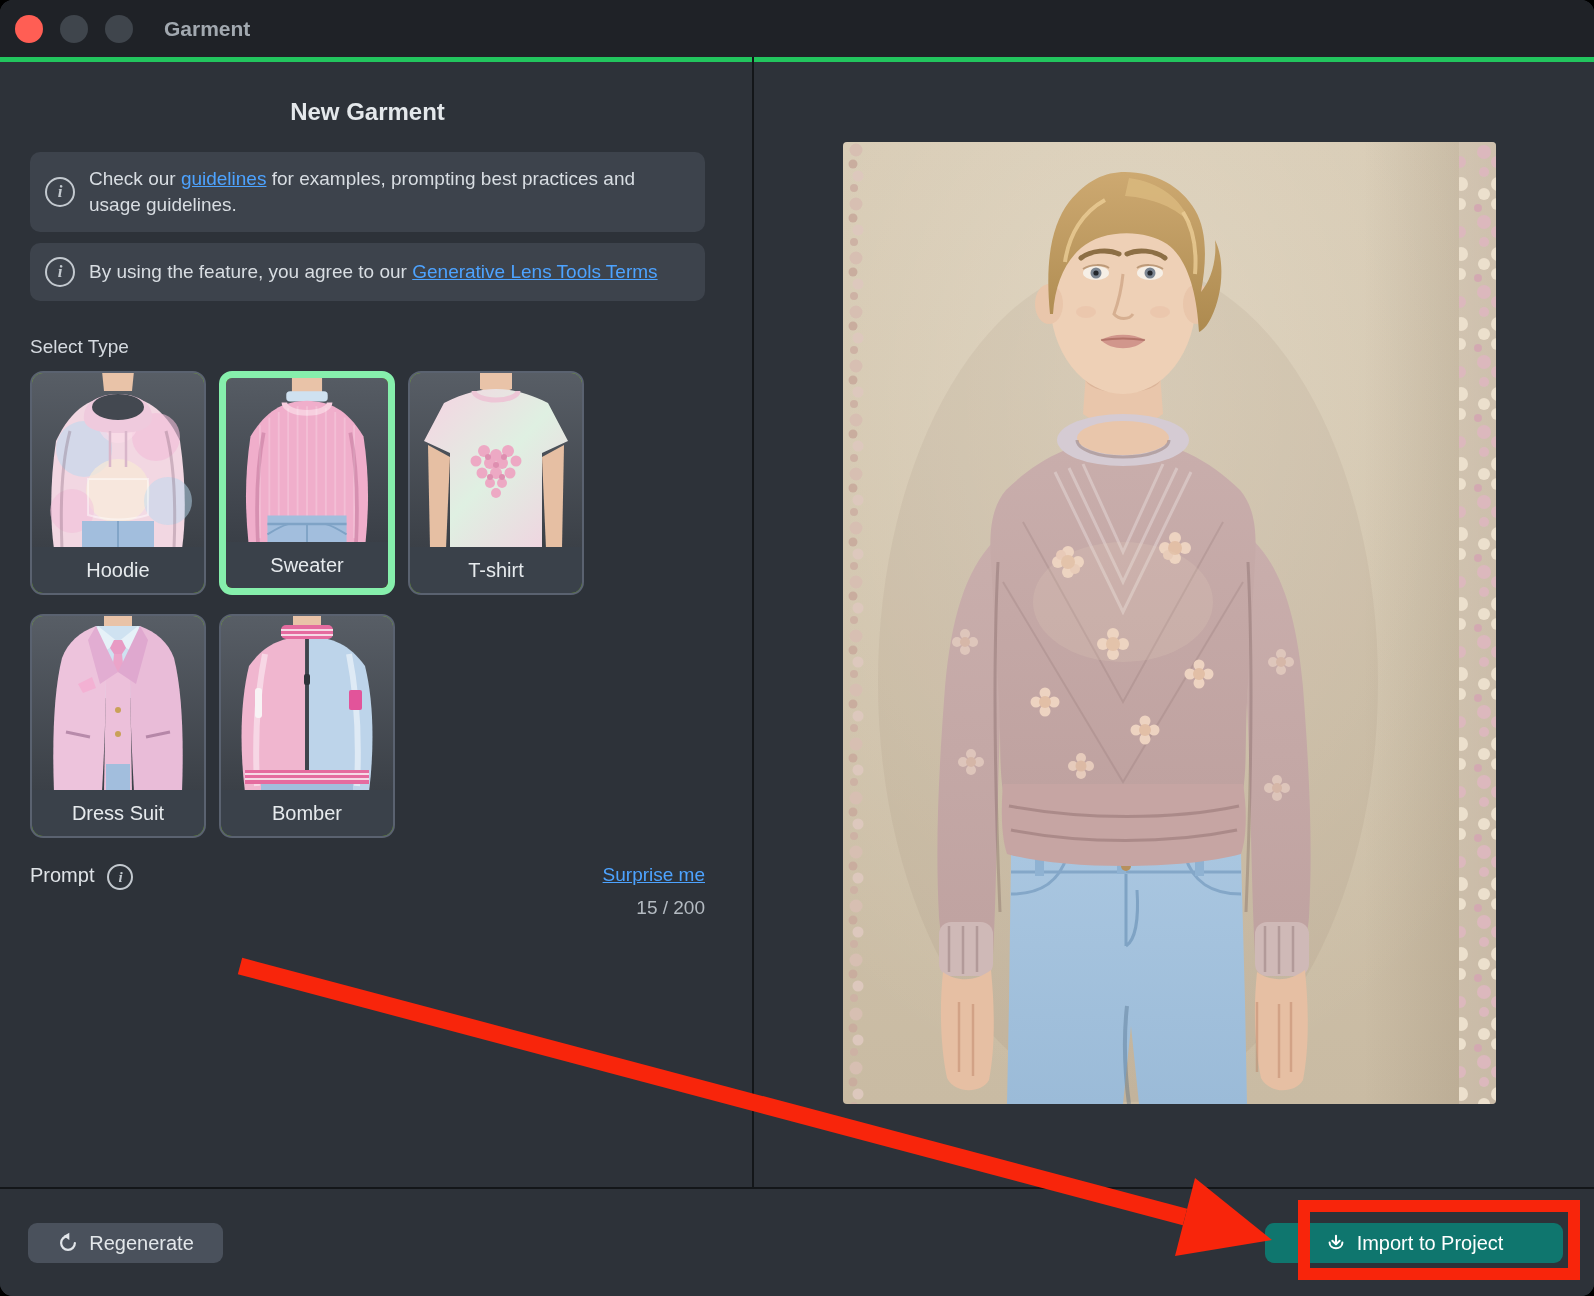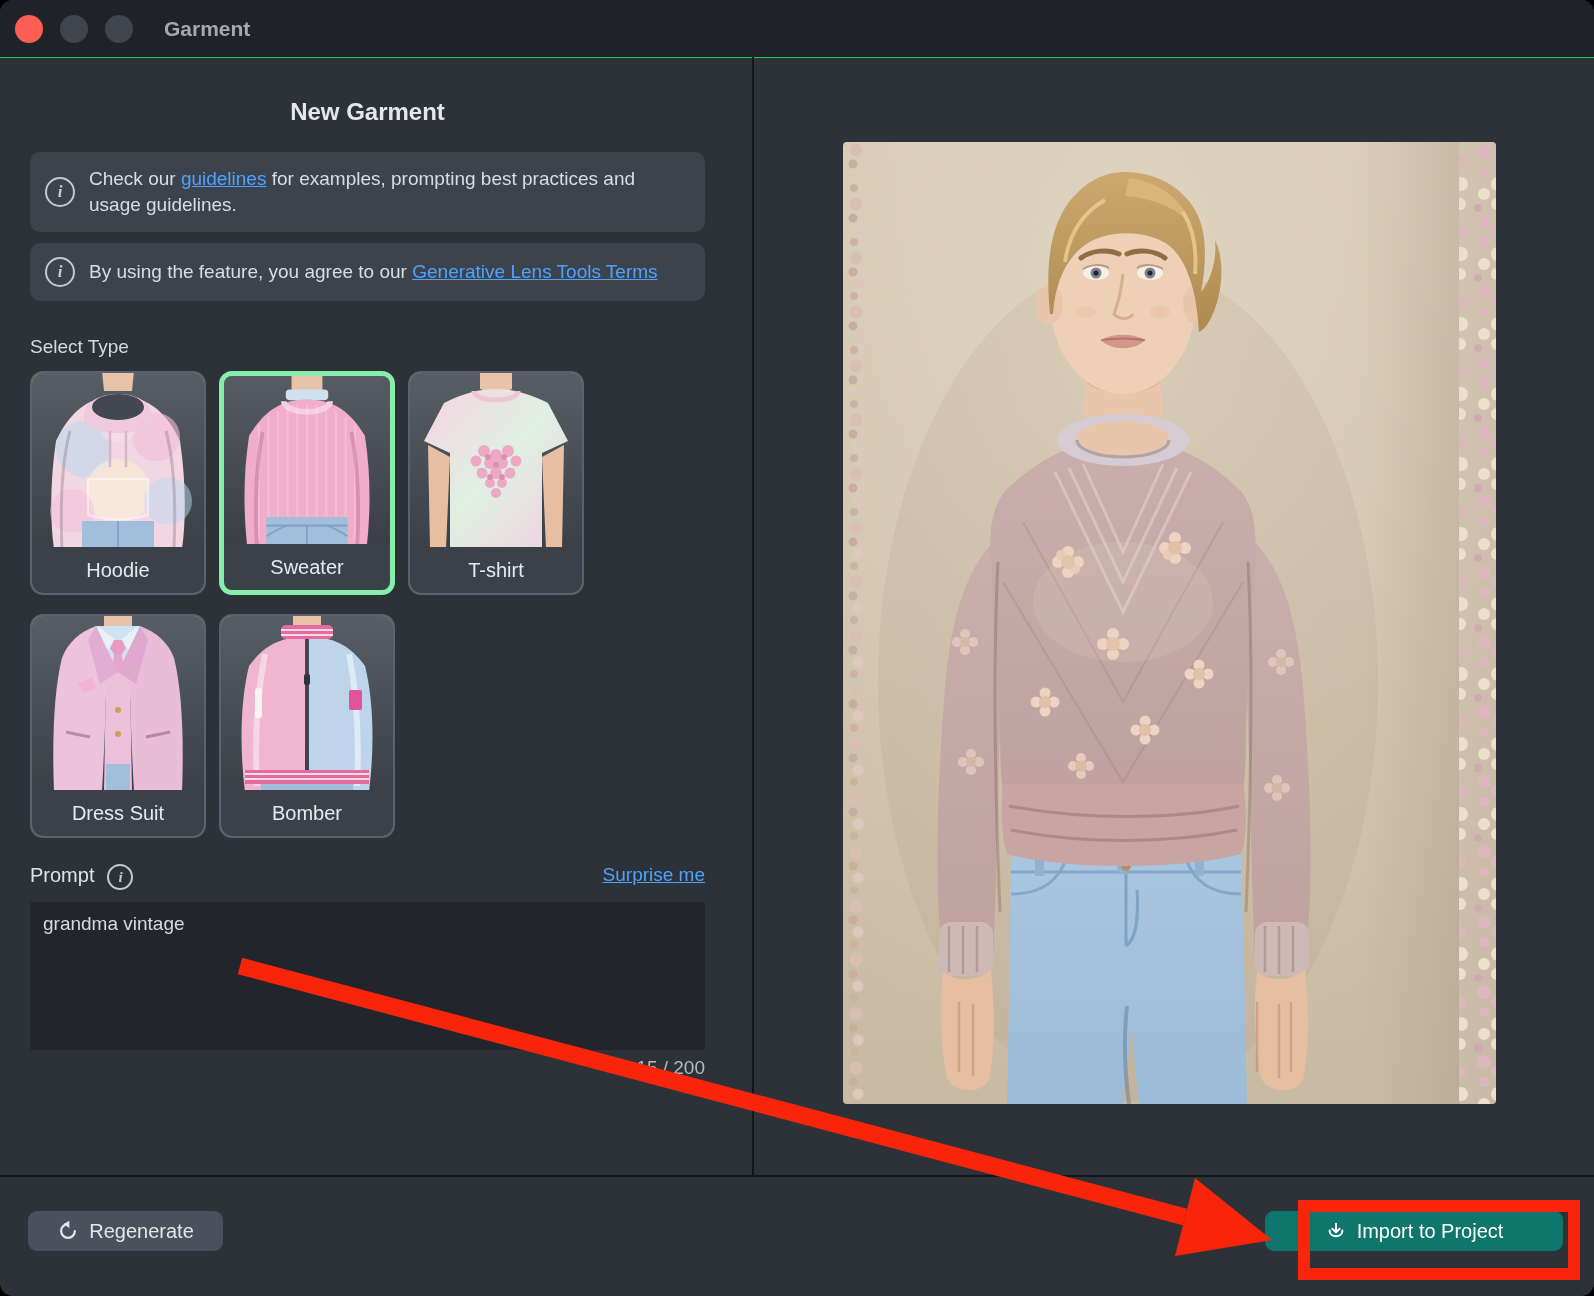--- a/index.html
+++ b/index.html
@@ -1,20 +1,20 @@
 <!DOCTYPE html>
 <html><head>
 <meta charset="utf-8">
 <style>
   html,body{margin:0;padding:0;background:#000;}
   body{width:1594px;height:1296px;position:relative;font-family:"Liberation Sans",sans-serif;overflow:hidden;}
   .window{position:absolute;inset:0;border-radius:13px;overflow:hidden;background:#2d3239;}
 
   
-  .titlebar{height:57px;background:#1f2227;border-bottom:1px solid #22c55e;display:flex;align-items:center;padding-left:15px;}
+  .titlebar{height:57px;background:#1f2227;border-bottom:5px solid #22c55e;display:flex;align-items:center;padding-left:15px;}
   .dot{width:28px;height:28px;border-radius:50%;margin-right:17px;flex:0 0 auto;}
   .dot.red{background:#ff5e54;}
   .dot.gray{background:#3f454c;}
   .win-title{font-size:21px;font-weight:bold;color:#a2a9b0;margin-left:14px;}
 
   
   .content{position:absolute;top:57px;left:0;right:0;bottom:109px;display:flex;}
   .left{width:754px;flex:0 0 754px;border-right:2px solid #131619;box-sizing:border-box;padding:0 0 0 30px;}
   .right{flex:1;position:relative;}
 
@@ -25,41 +25,41 @@
   .info-badge{flex:0 0 auto;width:30px;height:30px;border:2px solid #c3c9cf;border-radius:50%;color:#c3c9cf;
           display:flex;align-items:center;justify-content:center;box-sizing:border-box;
           font-family:"Liberation Serif",serif;font-style:italic;font-weight:bold;font-size:17px;}
   a.link{color:#4da3ff;text-decoration:underline;cursor:pointer;}
 
   .section-label{margin-top:35px;font-size:19px;color:#d5dae0;}
 
   .cards{margin-top:13px;width:572px;display:flex;flex-wrap:wrap;column-gap:13px;row-gap:19px;}
   .card{width:176px;height:224px;box-sizing:border-box;border:2px solid #5a6270;border-radius:13px;overflow:hidden;
         background:#84cc16;cursor:pointer;display:flex;flex-direction:column;}
-  .card.selected{border:5px solid #86efac;}
+  .card.selected{border:7px solid #86efac;}
   .thumb{flex:1 1 auto;min-height:0;}
   .thumb svg{display:block;width:100%;height:100%;}
   .card-label{flex:0 0 46px;background:#3a414a;display:flex;align-items:center;justify-content:center;
         font-size:20px;color:#e6eaed;}
 
   .prompt-row{margin-top:26px;width:675px;display:flex;}
   .prompt-label{font-size:20px;color:#dfe3e7;}
   .prompt-info{width:26px;height:26px;margin-left:13px;font-size:15px;}
   .surprise{margin-left:auto;font-size:19px;}
   textarea.prompt-area{margin-top:12px;width:675px;height:148px;box-sizing:border-box;background:#22262c;border:none;
         border-radius:3px;padding:11px 13px;font-family:"Liberation Sans",sans-serif;font-size:19px;color:#d5dbe1;
         resize:none;outline:none;display:block;}
   .counter{width:675px;margin-top:7px;text-align:right;font-size:19px;color:#b4bbc2;}
 
   
   .photo{position:absolute;left:89px;top:85px;width:653px;height:962px;border-radius:4px;overflow:hidden;}
   .photo svg{display:block;width:100%;height:100%;}
 
   
-  .footerbar{position:absolute;left:0;right:0;bottom:12px;height:109px;background:#2d3239;border-top:2px solid #131619;box-sizing:border-box;}
+  .footerbar{position:absolute;left:0;right:0;bottom:0;height:109px;background:#2d3239;border-top:2px solid #131619;box-sizing:border-box;}
   .btn{position:absolute;top:34px;height:40px;border-radius:9px;display:flex;align-items:center;justify-content:center;
         font-size:20px;cursor:pointer;gap:10px;box-sizing:border-box;}
   .btn .ic{display:flex;align-items:center;}
   .regen{left:28px;width:195px;background:#4a515c;color:#e3e7ea;}
   .import{right:31px;width:298px;background:#0f766e;color:#ffffff;}
 
   
   .annotation-layer{position:absolute;inset:0;z-index:40;pointer-events:none;}
 </style>
 </head>
@@ -265,21 +265,20 @@
       </div>
 
       <div class="prompt-row">
         <span class="prompt-label">Prompt</span>
         <div class="info-badge prompt-info">
             <span>i</span>
           </div>
         <a class="link surprise">Surprise me</a>
       </div>
 
-      <textarea class="prompt-area" spellcheck="false" style="">grandma vintage</textarea>
       <div class="counter">15 / 200</div>
     </div>
 
     <div class="right">
       <div class="photo" aria-label="Generated photo: man with blond swept-back hair wearing a mauve vintage floral knit sweater and light blue jeans against a beige wall with lace trim">
         <svg viewBox="0 0 653 962" preserveAspectRatio="none">
           <defs>
             <linearGradient id="wall" x1="0" y1="0" x2="0" y2="1">
                 <stop offset="0" stop-color="#d5c8b1"></stop>
                 <stop offset="1" stop-color="#c9bba3"></stop>

